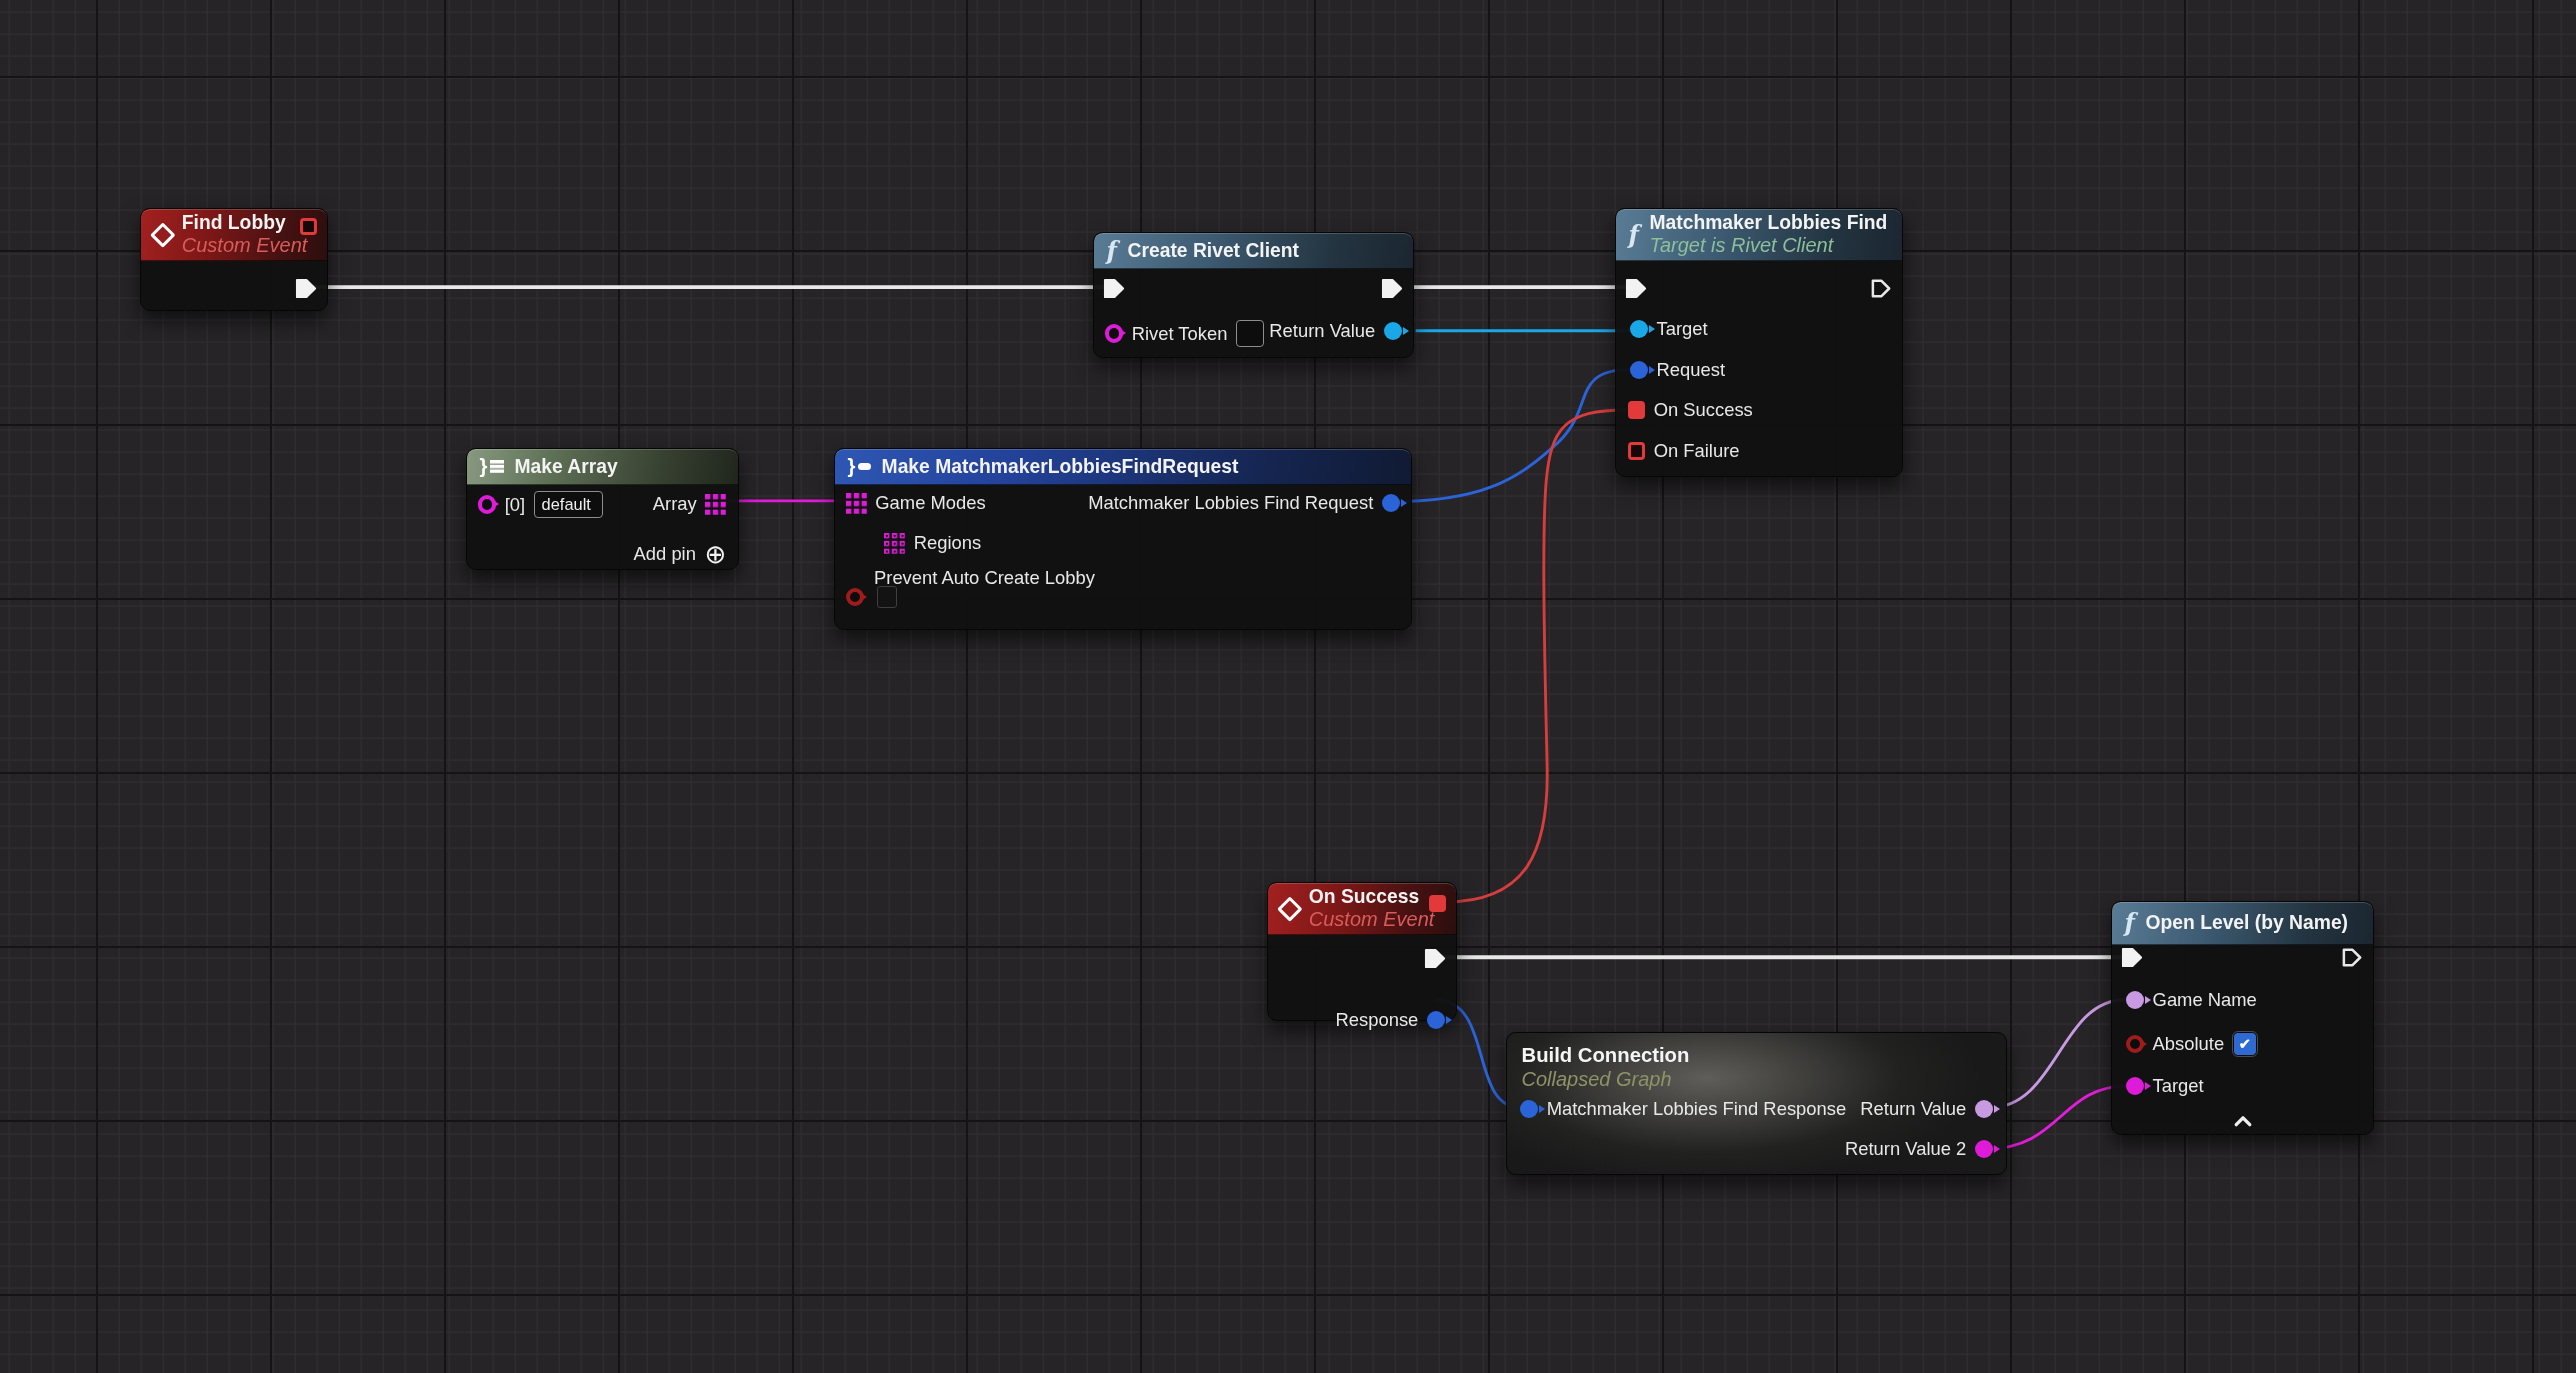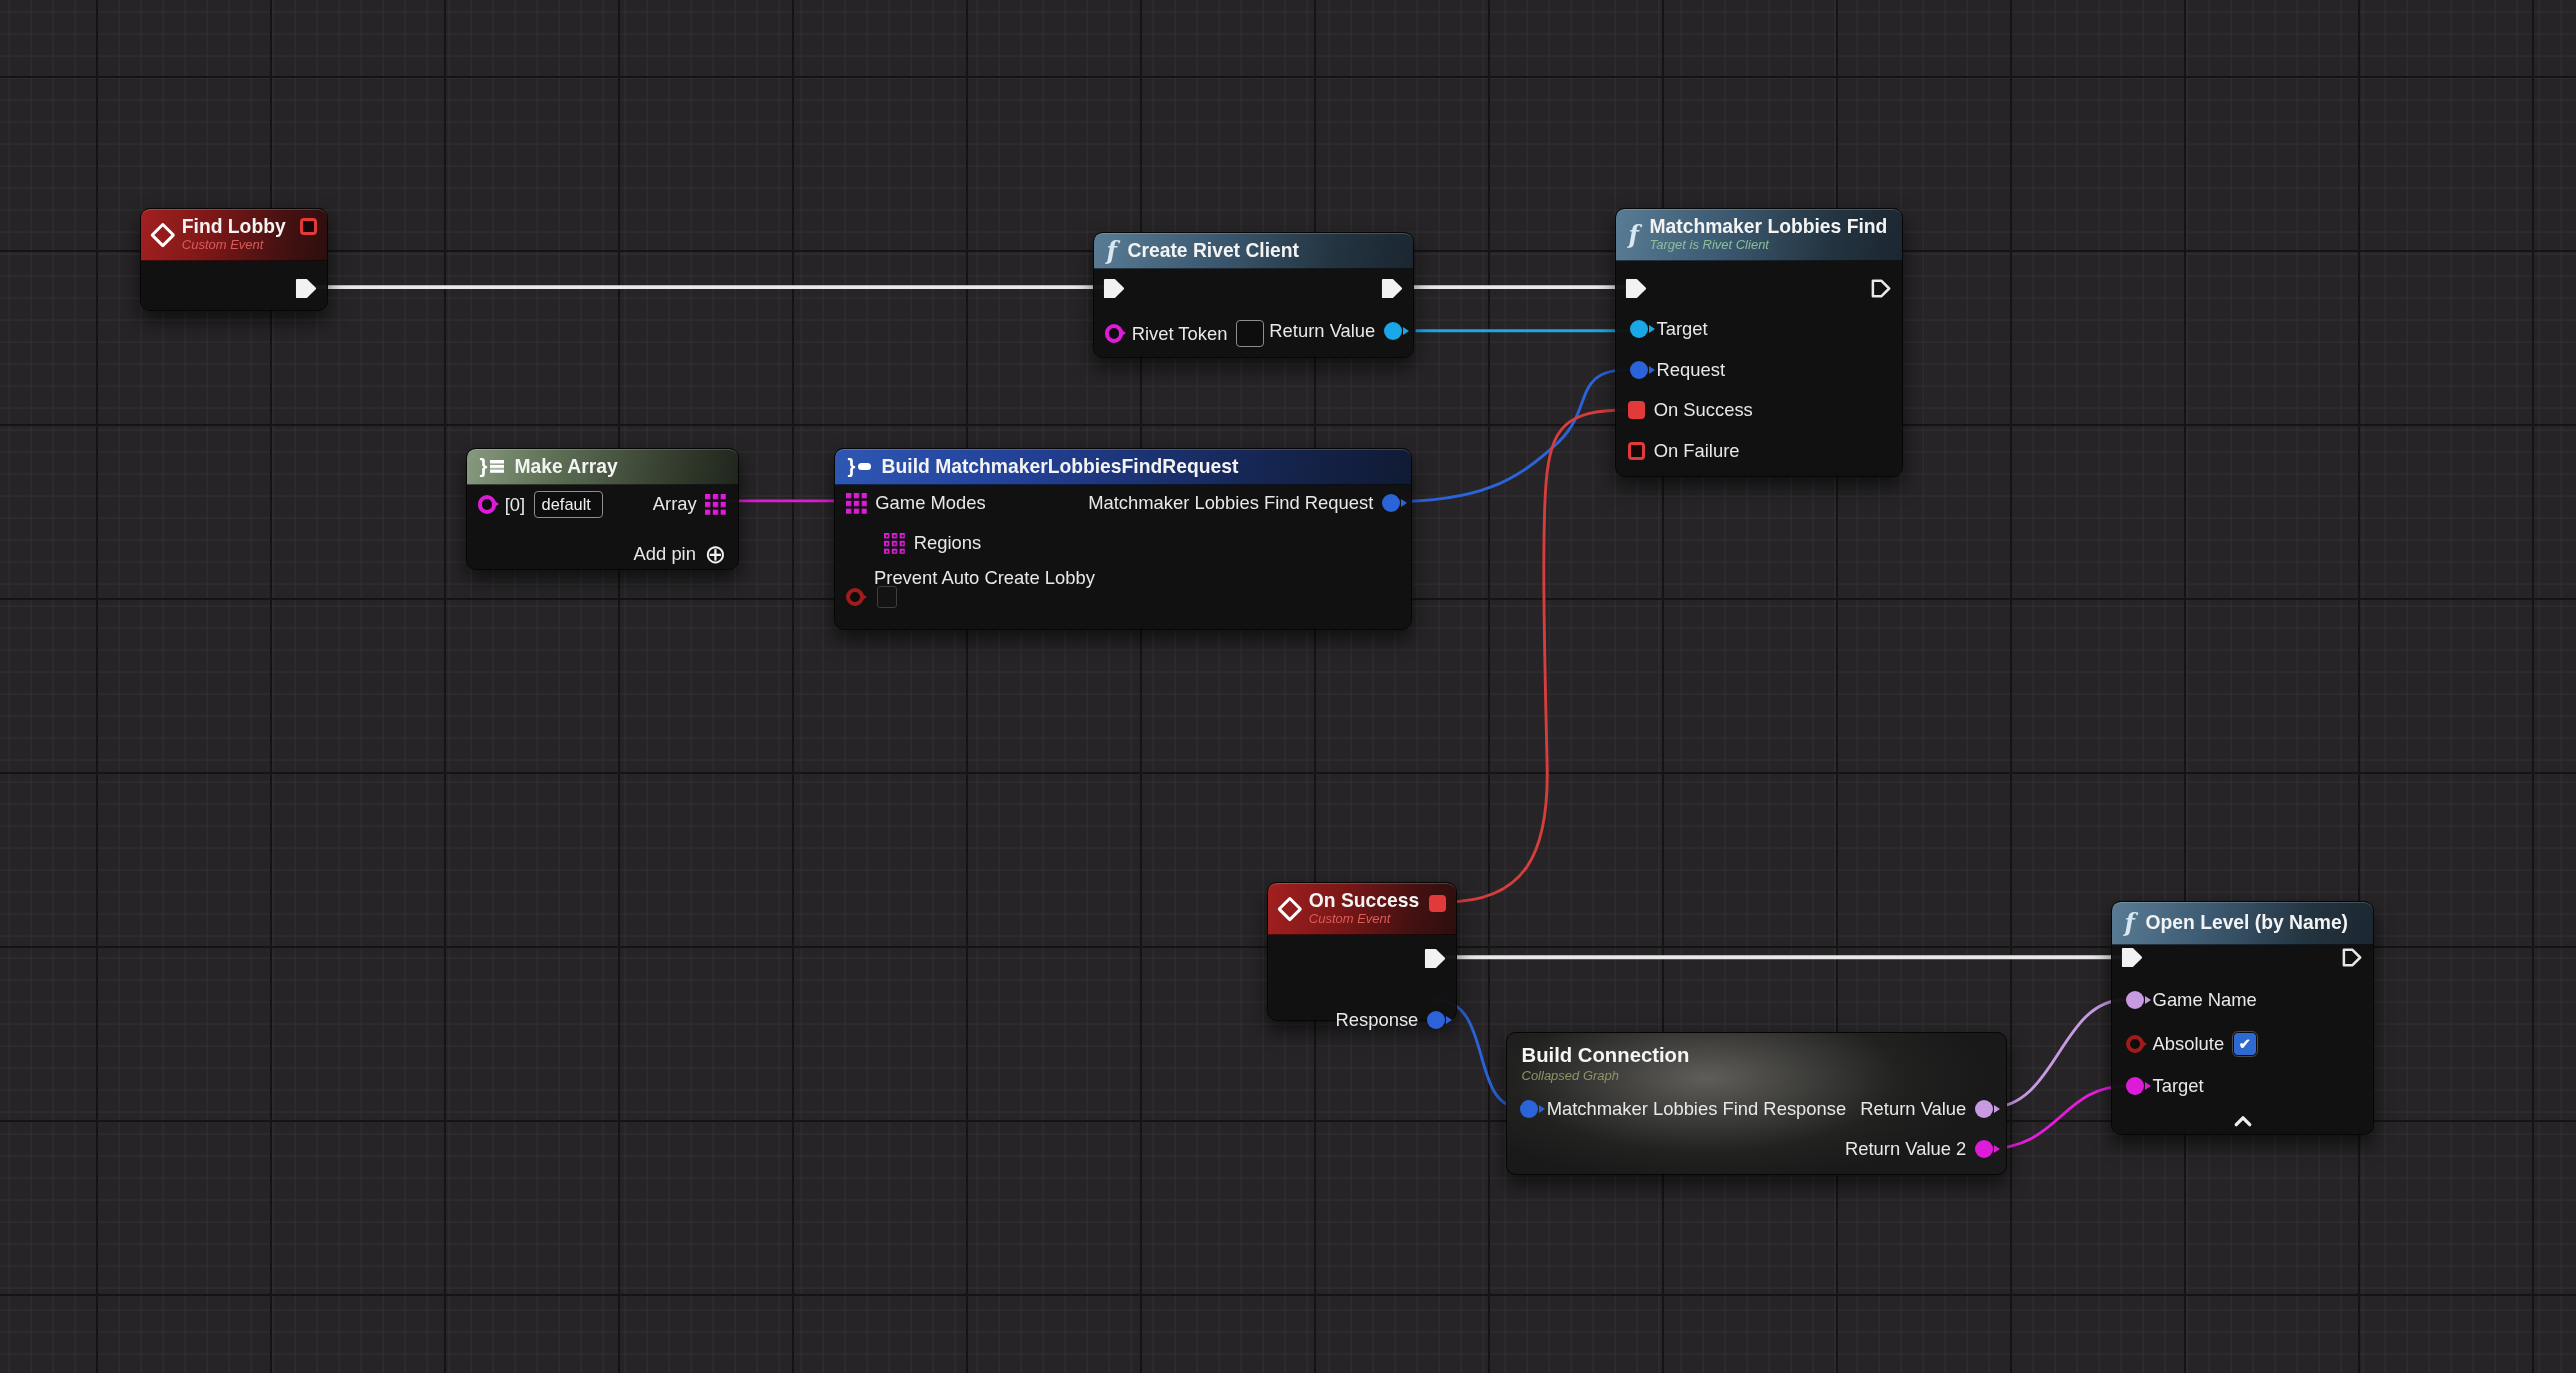--- a/index.html
+++ b/index.html
@@ -27,21 +27,21 @@
     display:flex;align-items:center;gap:10.6px;padding:0 12.6px;
     border-radius:8.7px 8.7px 0 0;border-bottom:1px solid rgba(0,0,0,.55);
     box-shadow:inset 0 1px 0 rgba(255,255,255,.18);
   }
   .hdr-red{background:linear-gradient(100deg,#a32020 0%,#7c1717 38%,#461111 75%,#2c0e0e 100%);}
   .hdr-steel{background:linear-gradient(100deg,#597c94 0%,#3e5c74 35%,#233440 75%,#1b2630 100%);}
   .hdr-royal{background:linear-gradient(100deg,#2e57b4 0%,#23429a 30%,#152550 75%,#101a33 100%);}
   .hdr-green{background:linear-gradient(100deg,#87997f 0%,#5d6f55 32%,#343d2e 75%,#20261d 100%);}
   .hdr-col{display:flex;flex-direction:column;justify-content:center;line-height:1.15;}
   .t{font-size:19.3px;font-weight:700;color:#f3f3f3;white-space:nowrap;}
-  .sub{font-size:13px;font-style:italic;white-space:nowrap;}
+  .sub{font-size:20px;font-style:italic;white-space:nowrap;}
   .sub-red{color:#d95c5c;}
   .sub-green{color:#8cbf9a;}
   .sub-olive{color:#8f9366;}
   .row{position:absolute;display:flex;align-items:center;gap:8.7px;font-size:18.4px;white-space:nowrap;}
   
   .pin{position:relative;flex:none;}
   .pc{width:18.4px;height:18.4px;border-radius:50%;}
   .pc.fill{background:var(--c);}
   .donut{width:18.4px;height:18.4px;border-radius:50%;border:4.8px solid var(--c);background:#0d0d0d;box-sizing:border-box;}
   .tail::after{content:"";position:absolute;left:100%;margin-left:1px;top:50%;transform:translateY(-50%);
@@ -196,21 +196,21 @@
       <span class="addpin">⊕</span>
     </div>
   </div>
 
   <div class="node" style="left:834px;top:448px;width:576px;height:180px;">
     <div class="hdr hdr-royal" style="height:35px;">
       <span class="mkicon">
           <span class="brace">}</span>
           <span class="pill"></span>
         </span>
-      <span class="t">Build MatchmakerLobbiesFindRequest</span>
+      <span class="t">Make MatchmakerLobbiesFindRequest</span>
     </div>
     <div class="row" style="left:10.6px;top:43px;">
       <span class="pin gpin c-str"></span>
       <span>Game Modes</span>
     </div>
     <div class="row" style="right:10.6px;top:43px;">
       <span>Matchmaker Lobbies Find Request</span>
       <span class="pin pc fill tail c-struct"></span>
     </div>
     <div class="row" style="left:5px;top:83px;margin-left:44px;">

